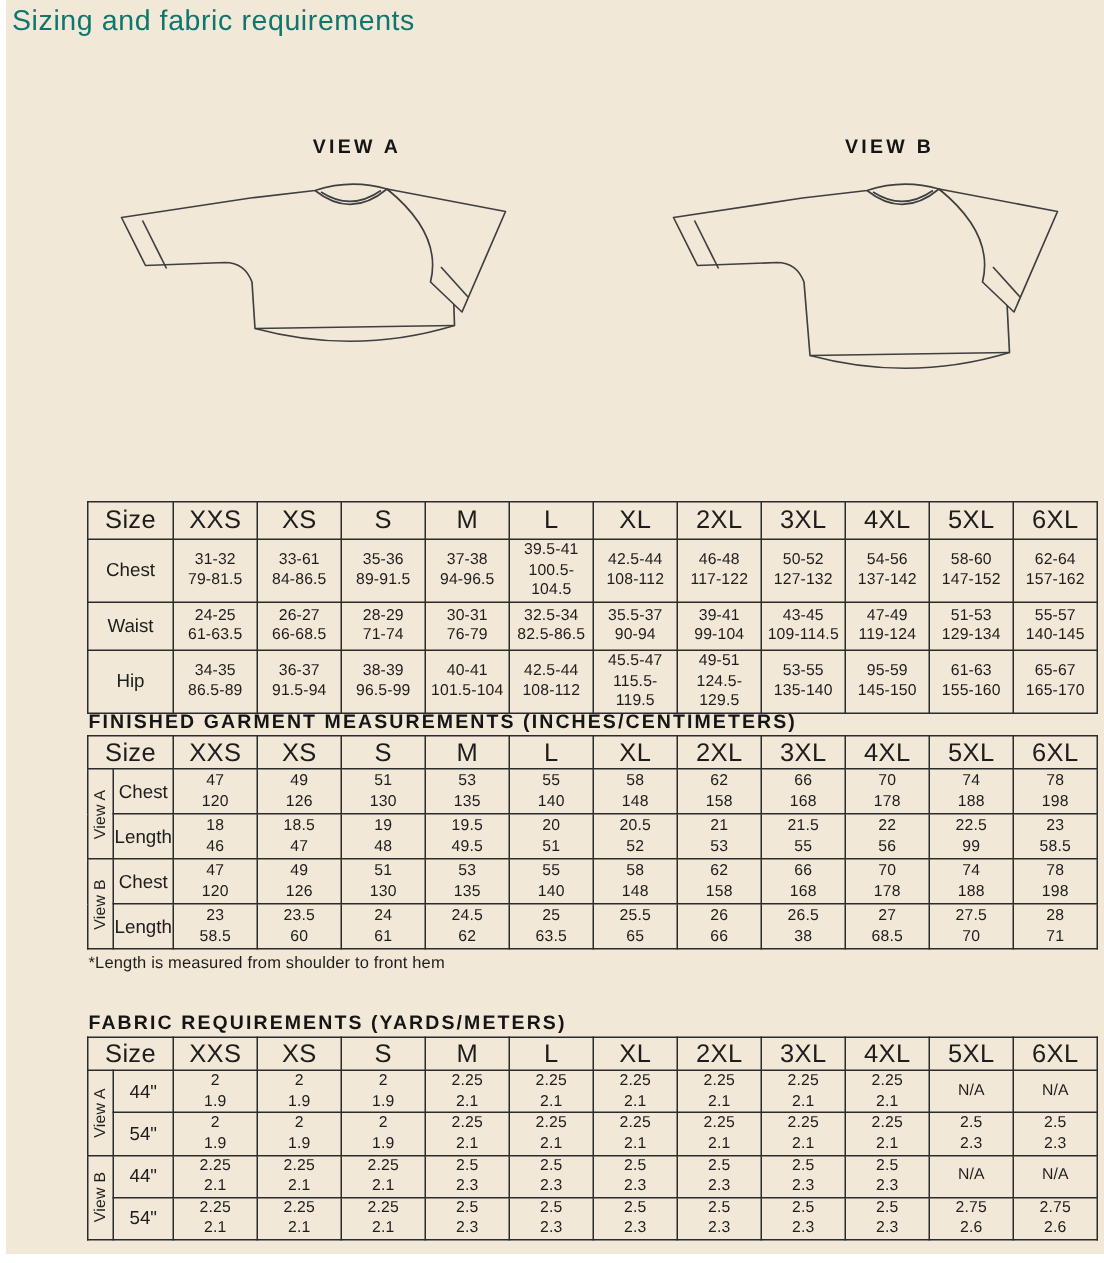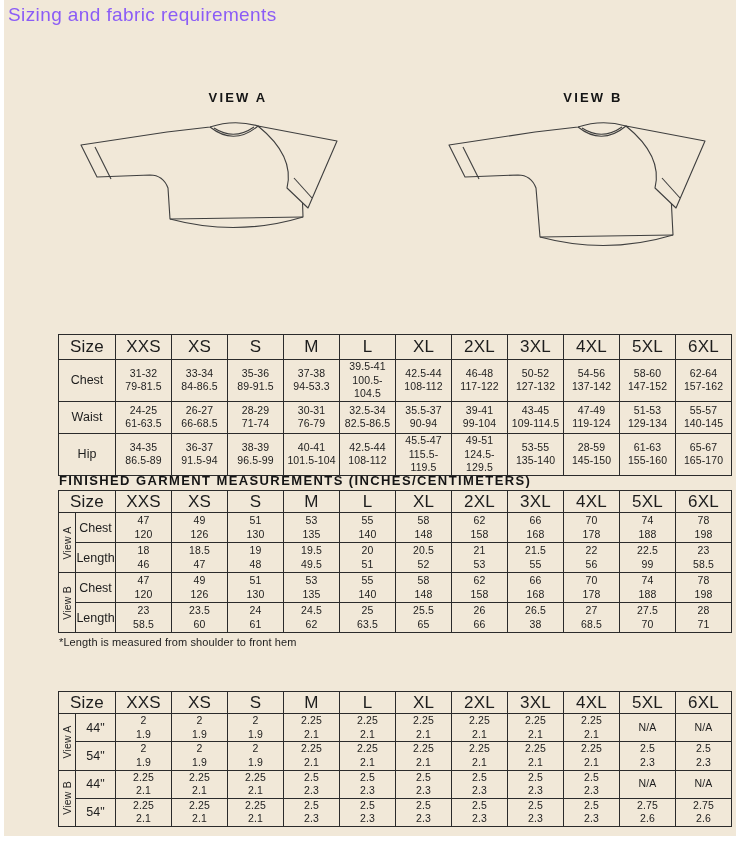--- a/index.html
+++ b/index.html
@@ -1,21 +1,21 @@
 <!DOCTYPE html>
 <html><head>
 <meta charset="utf-8">
 <style>
   * { margin:0; padding:0; box-sizing:border-box; }
   body { width:736px; height:842px; background:#ffffff; position:relative;
          font-family:"Liberation Sans", sans-serif; color:#1d1d1d; overflow:hidden; }
   #page { position:absolute; left:0; top:0; width:736px; height:842px; }
   #canvas { position:absolute; left:4px; top:0; width:732px; height:836px; background:#f1e8d8; }
   .abs { position:absolute; }
-  #page-title { left:8px; top:4px; font-size:19px; font-weight:400; color:#8b5cf6; letter-spacing:0.4px; }
+  #page-title { left:8px; top:4px; font-size:19px; font-weight:400; color:#0f766e; letter-spacing:0.4px; }
   .view-label { top:90px; width:176px; text-align:center; font-size:13px; font-weight:bold;
                 letter-spacing:2.2px; color:#151515; }
   #view-a-label { left:150px; }
   #view-b-label { left:505px; }
   .section-heading { font-size:13px; font-weight:bold; letter-spacing:1.4px; color:#151515; white-space:nowrap; }
   #size-chart-heading { left:59px; top:315px; }
   #finished-heading { left:59px; top:473px; }
   #fabric-heading { left:59px; top:674px; }
   table.tbl { position:absolute; border-collapse:collapse; table-layout:fixed; border:1.5px solid #2b2b2b; }
   .tbl th, .tbl td { border:1px solid #2b2b2b; text-align:center; vertical-align:middle; padding:0;
@@ -105,26 +105,26 @@
       <th>2XL</th>
       <th>3XL</th>
       <th>4XL</th>
       <th>5XL</th>
       <th>6XL</th>
     </tr>
     <tr class="drow">
       <th class="rlabel">Chest</th>
       <td class="c">31-32
 79-81.5</td>
-      <td class="c">33-34
+      <td class="c">33-61
 84-86.5</td>
       <td class="c">35-36
 89-91.5</td>
       <td class="c">37-38
-94-53.3</td>
+94-96.5</td>
       <td class="c">39.5-41
 100.5-104.5</td>
       <td class="c">42.5-44
 108-112</td>
       <td class="c">46-48
 117-122</td>
       <td class="c">50-52
 127-132</td>
       <td class="c">54-56
 137-142</td>
@@ -169,21 +169,21 @@
       <td class="c">40-41
 101.5-104</td>
       <td class="c">42.5-44
 108-112</td>
       <td class="c">45.5-47
 115.5-119.5</td>
       <td class="c">49-51
 124.5-129.5</td>
       <td class="c">53-55
 135-140</td>
-      <td class="c">28-59
+      <td class="c">95-59
 145-150</td>
       <td class="c">61-63
 155-160</td>
       <td class="c">65-67
 165-170</td>
     </tr>
   </tbody>
     </table>
 
   <div id="finished-heading" class="abs section-heading">FINISHED GARMENT MEASUREMENTS (INCHES/CENTIMETERS)</div>
@@ -323,20 +323,21 @@
       <td class="c">27.5
 70</td>
       <td class="c">28
 71</td>
     </tr>
   </tbody>
     </table>
 
   <div id="finished-footnote" class="abs footnote">*Length is measured from shoulder to front hem</div>
 
+  <div id="fabric-heading" class="abs section-heading">FABRIC REQUIREMENTS (YARDS/METERS)</div>
 
   <table id="fabric-table" class="tbl">
     <colgroup>
       <col style="width:17px">
         <col style="width:40px">
         <col style="width:56px">
         <col style="width:56px">
       <col style="width:56px">
         <col style="width:56px">
         <col style="width:56px">

